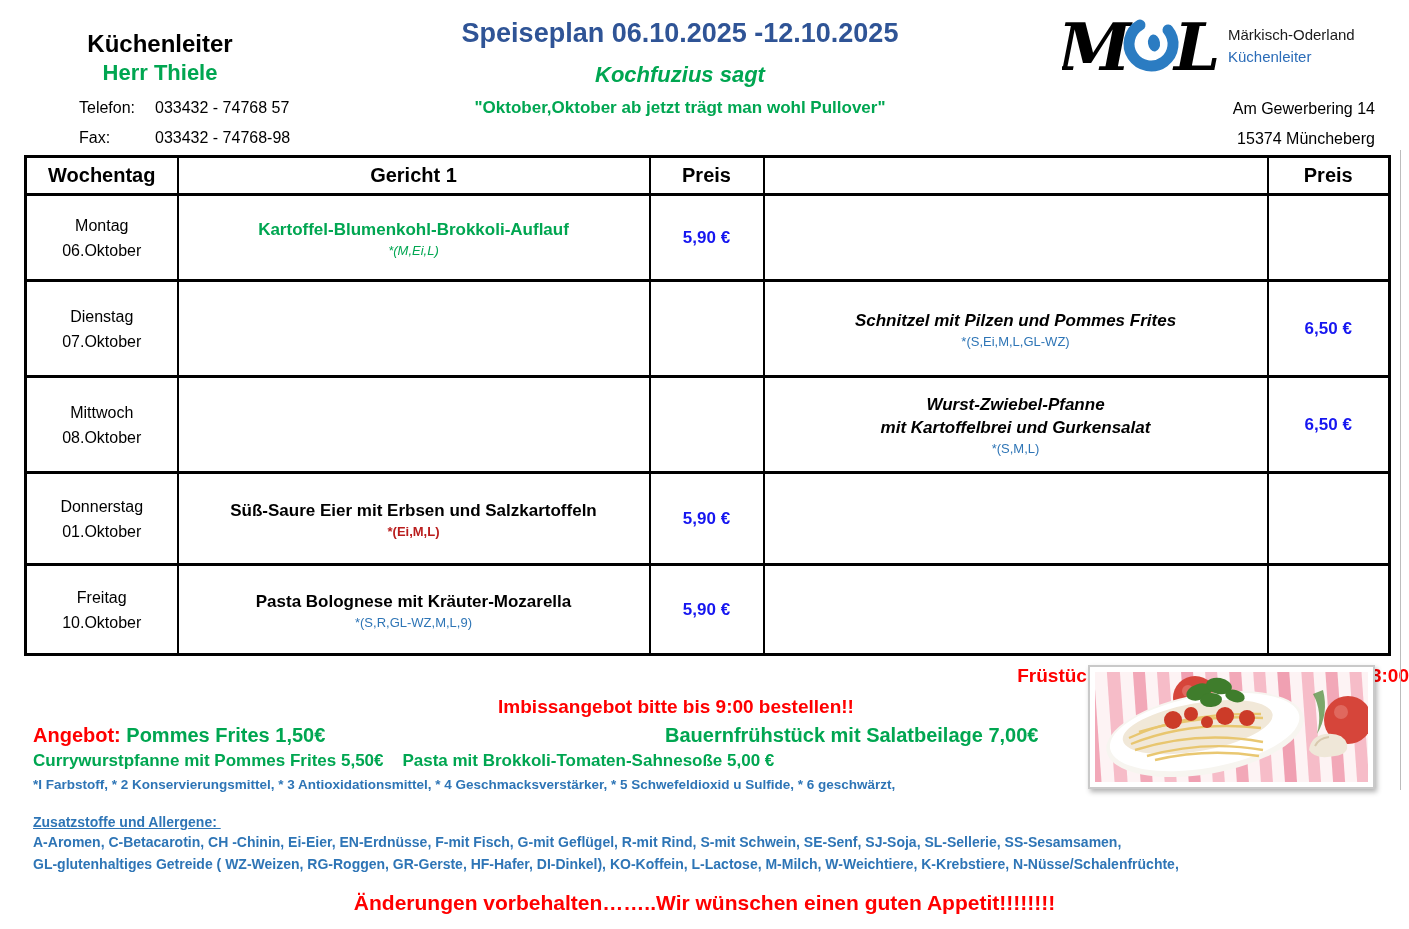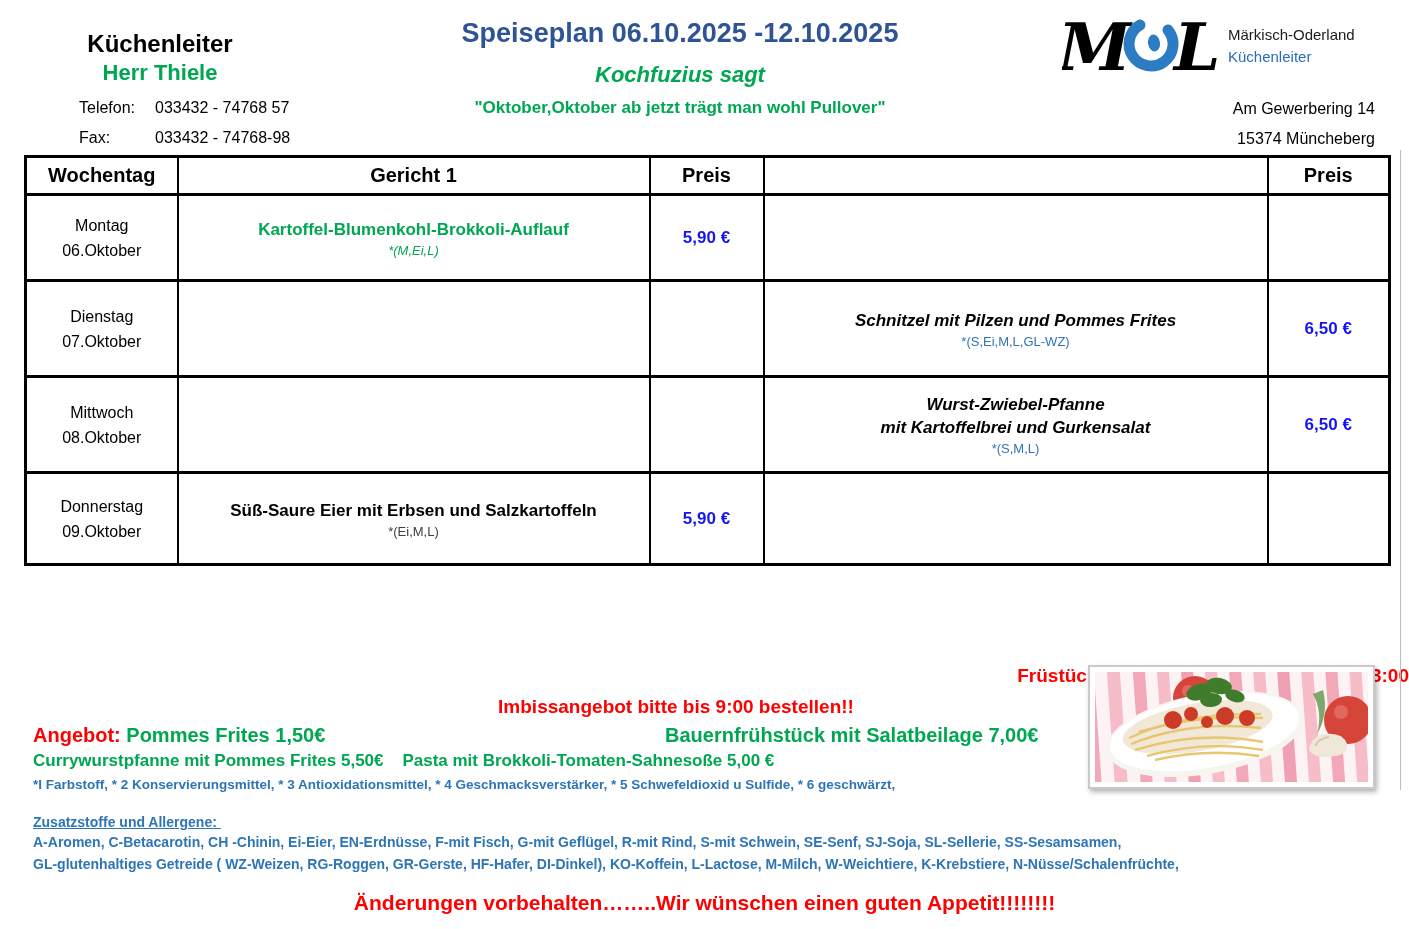--- a/index.html
+++ b/index.html
@@ -47,21 +47,21 @@
   .c-preis2 { width:122px; }
   .r1 { height:86px; } .r2 { height:96px; } .r3 { height:96px; } .r4 { height:92px; } .r5 { height:90px; }
 
   .day-cell  { font-size:16px; line-height:25px; }
   .dish      { display:block; font-size:17px; font-weight:bold; line-height:23px; }
   .dish.green  { color:#00A651; }
   .dish.italic { font-style:italic; }
   .allerg    { display:block; font-size:13px; margin-top:2px; }
   .allerg.green-it  { color:#00A651; font-style:italic; }
   .allerg.steel     { color:#2E75B6; }
-  .allerg.blue-bold { color:#404040; font-weight:normal; }
+  .allerg.blue-bold { color:#b91c1c; font-weight:bold; }
   .price-cell { font-size:17px; font-weight:bold; color:#1616F0; }
 
   
   .hours-line  { left:0; top:665px; width:1409px; text-align:right; font-size:19px; font-weight:bold; color:#FF0000; }
   .imbiss-line { left:0; top:696px; width:1352px; text-align:center; font-size:19px; font-weight:bold; color:#FF0000; }
   .angebot-line { left:33px; top:724px; font-size:20px; font-weight:bold; }
   .angebot-label { color:#FF0000; }
   .angebot-item  { color:#00A651; }
   .bauern-item { left:665px; top:724px; font-size:20px; font-weight:bold; color:#00A651; }
   .combo-line  { left:33px; top:751px; font-size:17px; font-weight:bold; color:#00A651; }
@@ -163,24 +163,37 @@
       <td class="price-cell"></td>
       <td>
         <span class="dish italic pre">Wurst-Zwiebel-Pfanne
 mit Kartoffelbrei und Gurkensalat</span>
         <span class="allerg steel">*(S,M,L)</span>
       </td>
       <td class="price-cell">6,50 €</td>
     </tr>
     <tr class="r4">
       <td class="day-cell pre">Donnerstag
-09.Oktober</td>
+01.Oktober</td>
       <td>
         <span class="dish pre">Süß-Saure Eier mit Erbsen und Salzkartoffeln</span>
         <span class="allerg blue-bold">*(Ei,M,L)</span>
+      </td>
+      <td class="price-cell">5,90 €</td>
+      <td>
+        <span class="dish italic pre"></span>
+      </td>
+      <td class="price-cell"></td>
+    </tr>
+    <tr class="r5">
+      <td class="day-cell pre">Freitag
+10.Oktober</td>
+      <td>
+        <span class="dish pre">Pasta Bolognese mit Kräuter-Mozarella</span>
+        <span class="allerg steel">*(S,R,GL-WZ,M,L,9)</span>
       </td>
       <td class="price-cell">5,90 €</td>
       <td>
         <span class="dish italic pre"></span>
       </td>
       <td class="price-cell"></td>
     </tr>
   </tbody>
     </table>
 

